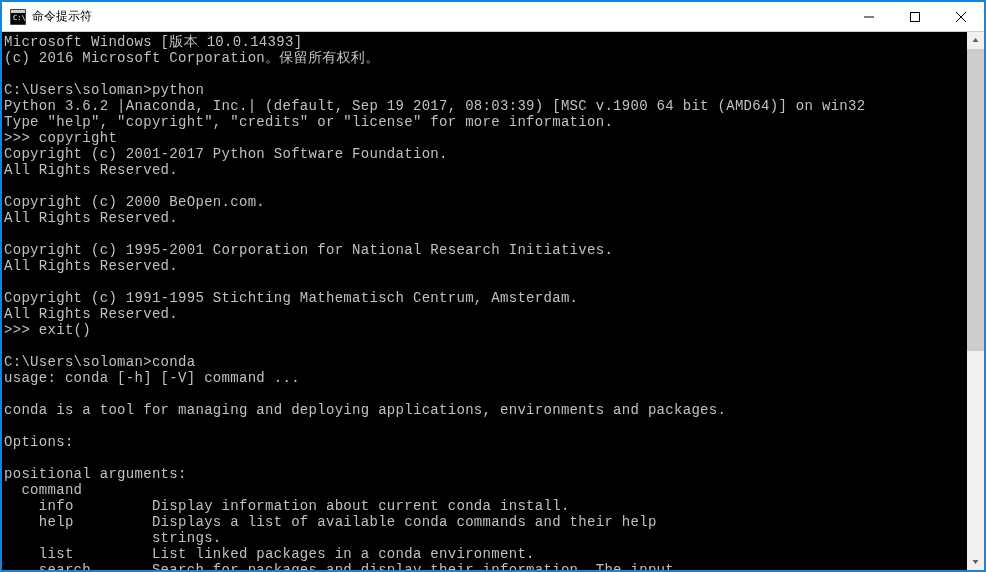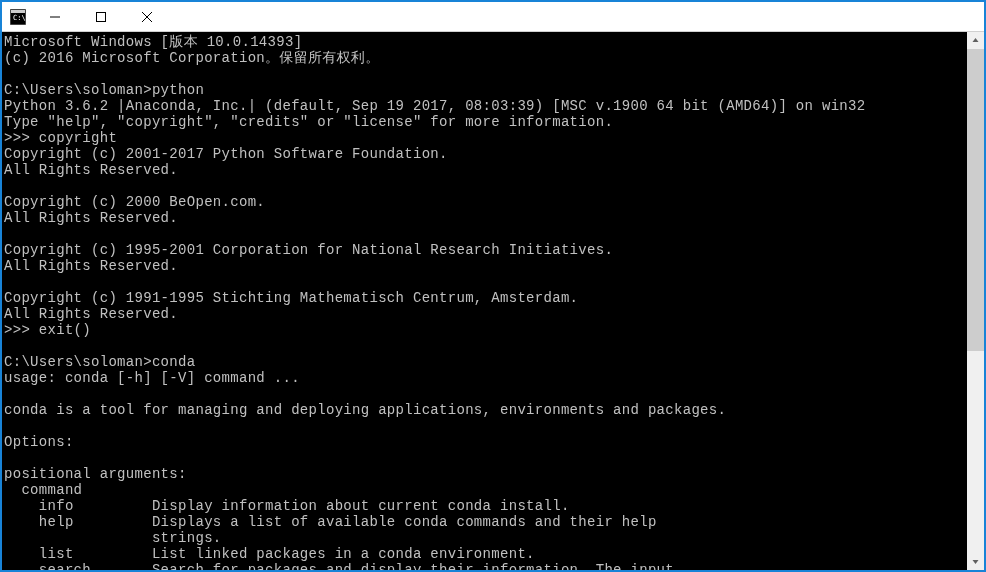--- a/index.html
+++ b/index.html
@@ -122,20 +122,21 @@
 
 <div class="window">
   <div class="titlebar">
     <div class="titlebar-icon">
       <svg class="cmd-icon-svg" viewBox="0 0 16 16">
         <rect x="0" y="0" width="16" height="16" fill="#000" stroke="#888" stroke-width="1"></rect>
         <rect x="1" y="1" width="14" height="3" fill="#ccc"></rect>
         <text x="3" y="11" font-size="7" fill="#fff" font-family="monospace">C:\</text>
       </svg>
     </div>
+    <div class="title-text">命令提示符</div>
     <div class="window-controls">
       <button class="win-btn">
         <svg viewBox="0 0 10 10">
             <line x1="0" y1="5" x2="10" y2="5" stroke="#000" stroke-width="1"></line>
           </svg>
       </button>
       <button class="win-btn">
         <svg viewBox="0 0 10 10">
             <rect x="0.5" y="0.5" width="9" height="9" fill="none" stroke="#000" stroke-width="1"></rect>
           </svg>

